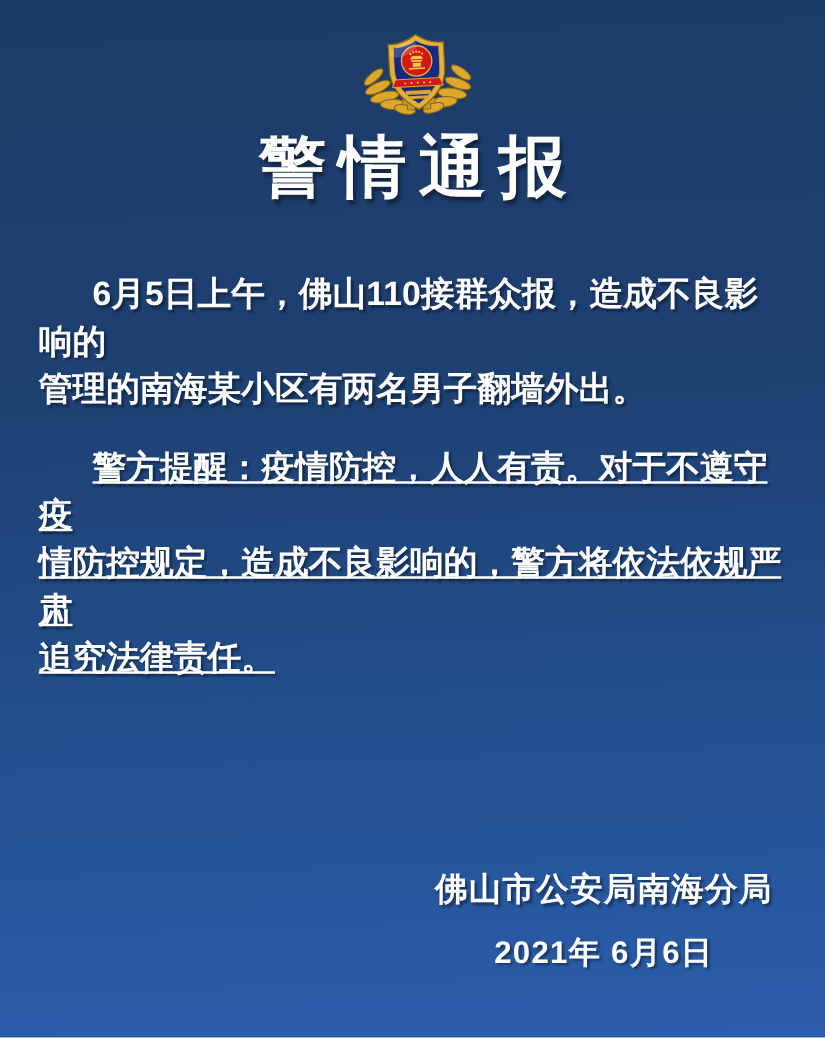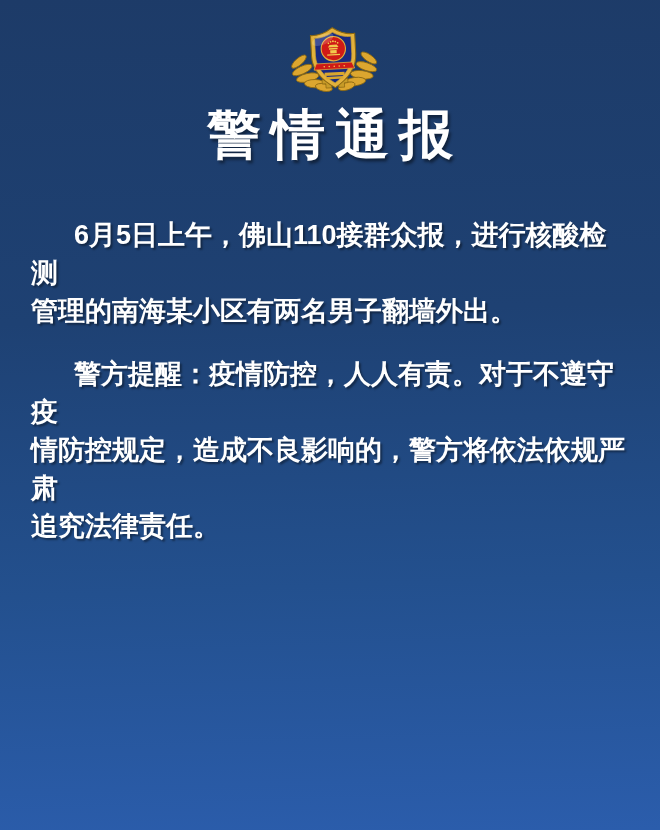--- a/index.html
+++ b/index.html
@@ -43,21 +43,21 @@
     line-height: 38px;
     font-weight: bold;
     text-shadow: 2px 2px 2px rgba(0,0,0,0.4);
   }
   .content p {
     margin: 0;
     white-space: pre-line;
     text-indent: 43px;
   }
   .content p + p { margin-top: 13px; }
-  .content p:last-child { margin-top: 25px; }
+  .content p:last-child { margin-top: 25px; text-decoration: underline; }
 
   .signature {
     position: absolute;
     top: 695px; right: 42px;
     display: flex;
     flex-direction: column;
     align-items: center;
     font-weight: bold;
     text-shadow: 2px 2px 2px rgba(0,0,0,0.4);
   }
@@ -107,21 +107,25 @@
         <circle cx="84" cy="58" r="1.1"></circle>
       </g>
       <path d="M56,66.5 h28 v4.5 h-28 z M58,72.5 h24 v3.5 h-24 z" fill="#d9a62e"></path>
       <ellipse cx="56" cy="20" rx="16" ry="7" fill="#ffffff" opacity="0.18" transform="rotate(-20 56 20)"></ellipse>
     </g>
   </svg>
 
   <h1 class="title">警情通报</h1>
 
   <div class="content">
-    <p>6月5日上午，佛山110接群众报，进行核酸检测
+    <p>6月5日上午，佛山110接群众报，造成不良影响的
 管理的南海某小区有两名男子翻墙外出。</p>
     <p>警方提醒：疫情防控，人人有责。对于不遵守疫
 情防控规定，造成不良影响的，警方将依法依规严肃
 追究法律责任。</p>
   </div>
 
+  <div class="signature">
+    <div class="issuer">佛山市公安局南海分局</div>
+    <div class="date">2021年 6月6日</div>
+  </div>
 
 </div>
 
 </body></html>

